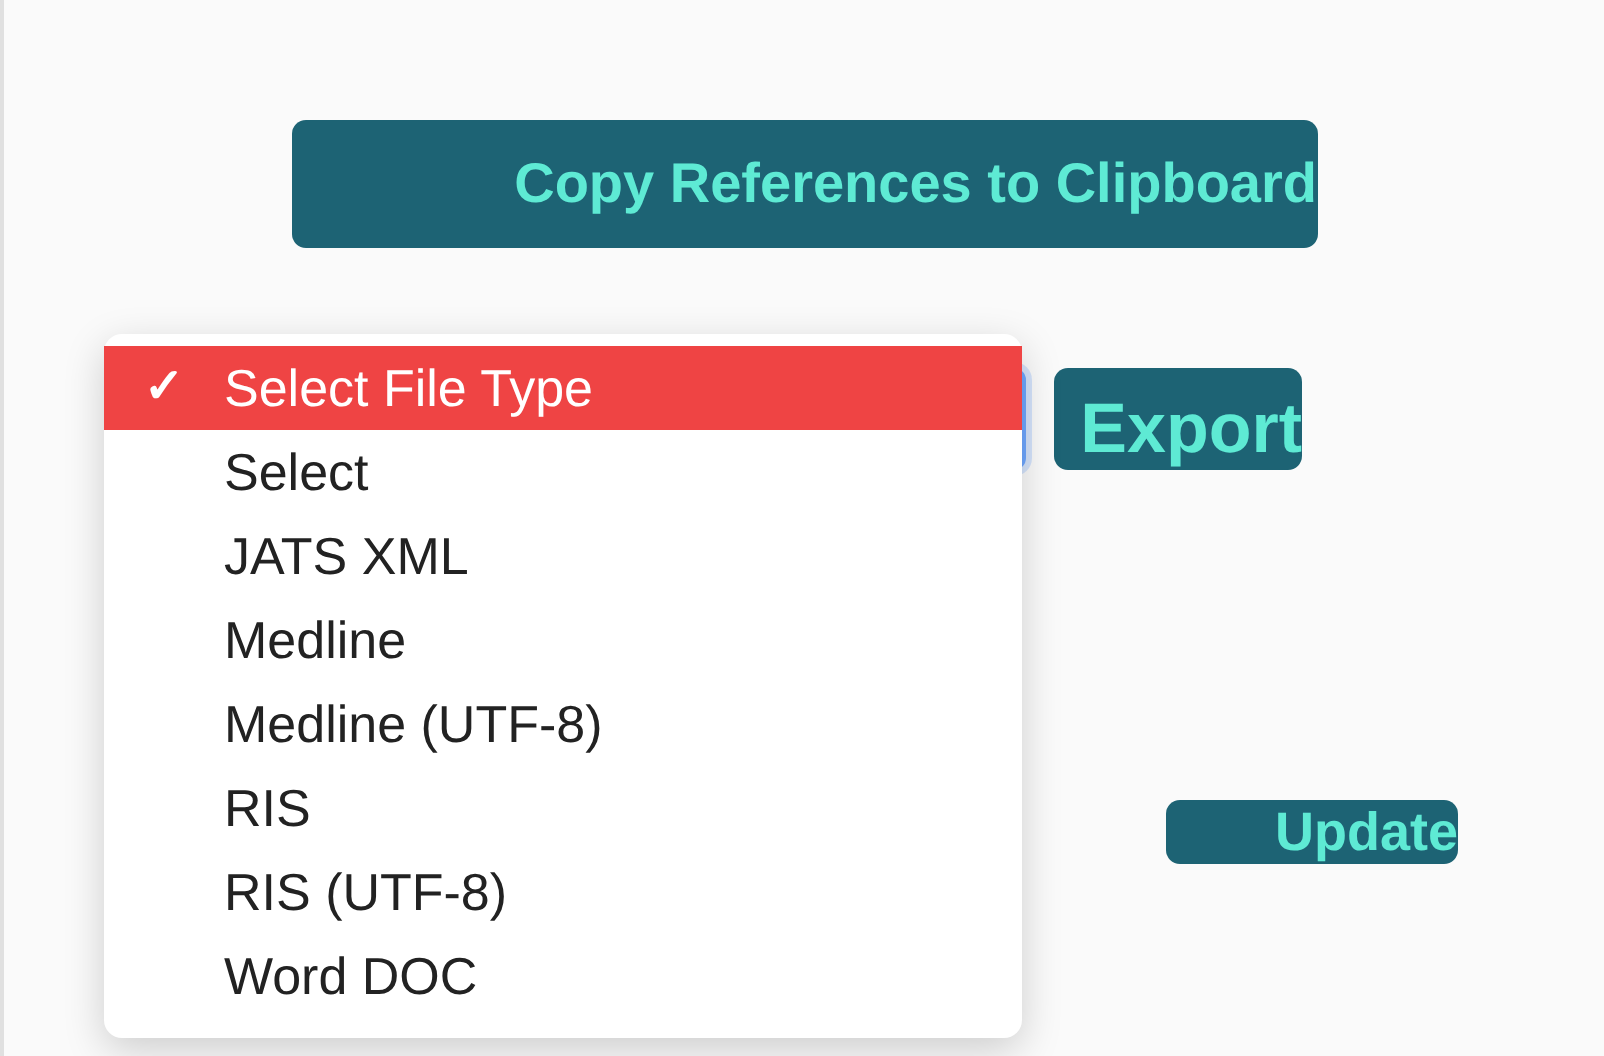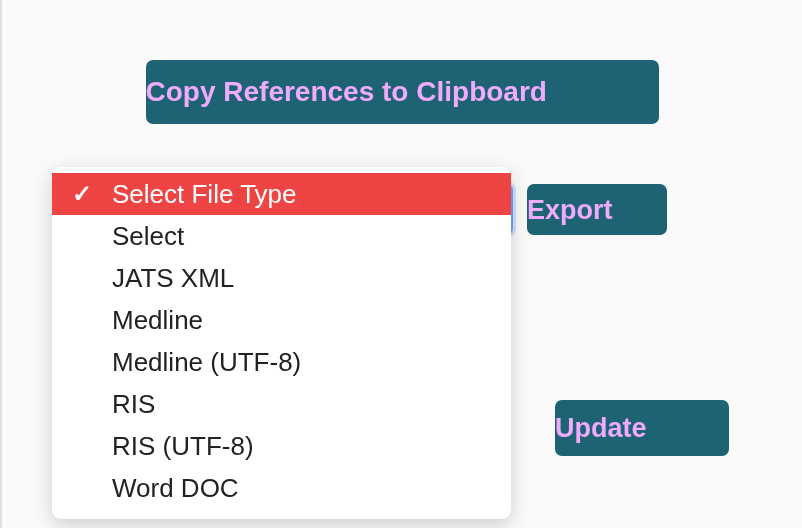--- a/index.html
+++ b/index.html
@@ -15,29 +15,29 @@
       border-left: 2px solid #e0e0e0;
       position: relative;
       overflow: hidden;
     }
     .container {
       padding: 60px 73px 0 73px;
       position: relative;
     }
     .btn {
       background: #1d6374;
-      color: #f0abfc;
+      color: #5eead4;
       font-size: 28px;
       font-weight: 700;
       border: none;
       border-radius: 7px;
       padding: 12px 28px;
       cursor: pointer;
       display: inline-block;
-      text-align: left;
+      text-align: right;
       line-height: 1.2;
     }
     .btn-copy {
       width: 513px;
       display: block;
       margin: 0 auto 60px auto;
       padding: 15px 0;
     }
     .row {
       display: flex;
@@ -76,28 +76,28 @@
       border-left: 6px solid transparent;
       border-right: 6px solid transparent;
     }
     .stepper-arrow-up {
       border-bottom: 8px solid #333;
     }
     .stepper-arrow-down {
       border-top: 8px solid #333;
     }
     .btn-export {
-      width: 140px;
+      width: 124px;
       padding: 10px 0;
       height: 51px;
-      font-size: 27px;
+      font-size: 35px;
     }
     .btn-update {
-      width: 174px;
-      padding: 12px 0;
+      width: 146px;
+      padding: 0 0;
       font-size: 27px;
     }
     .dropdown-panel {
       position: absolute;
       left: 50px;
       top: 167px;
       width: 459px;
       background: #fff;
       border-radius: 9px;
       box-shadow: 0 6px 20px rgba(0,0,0,0.18);

